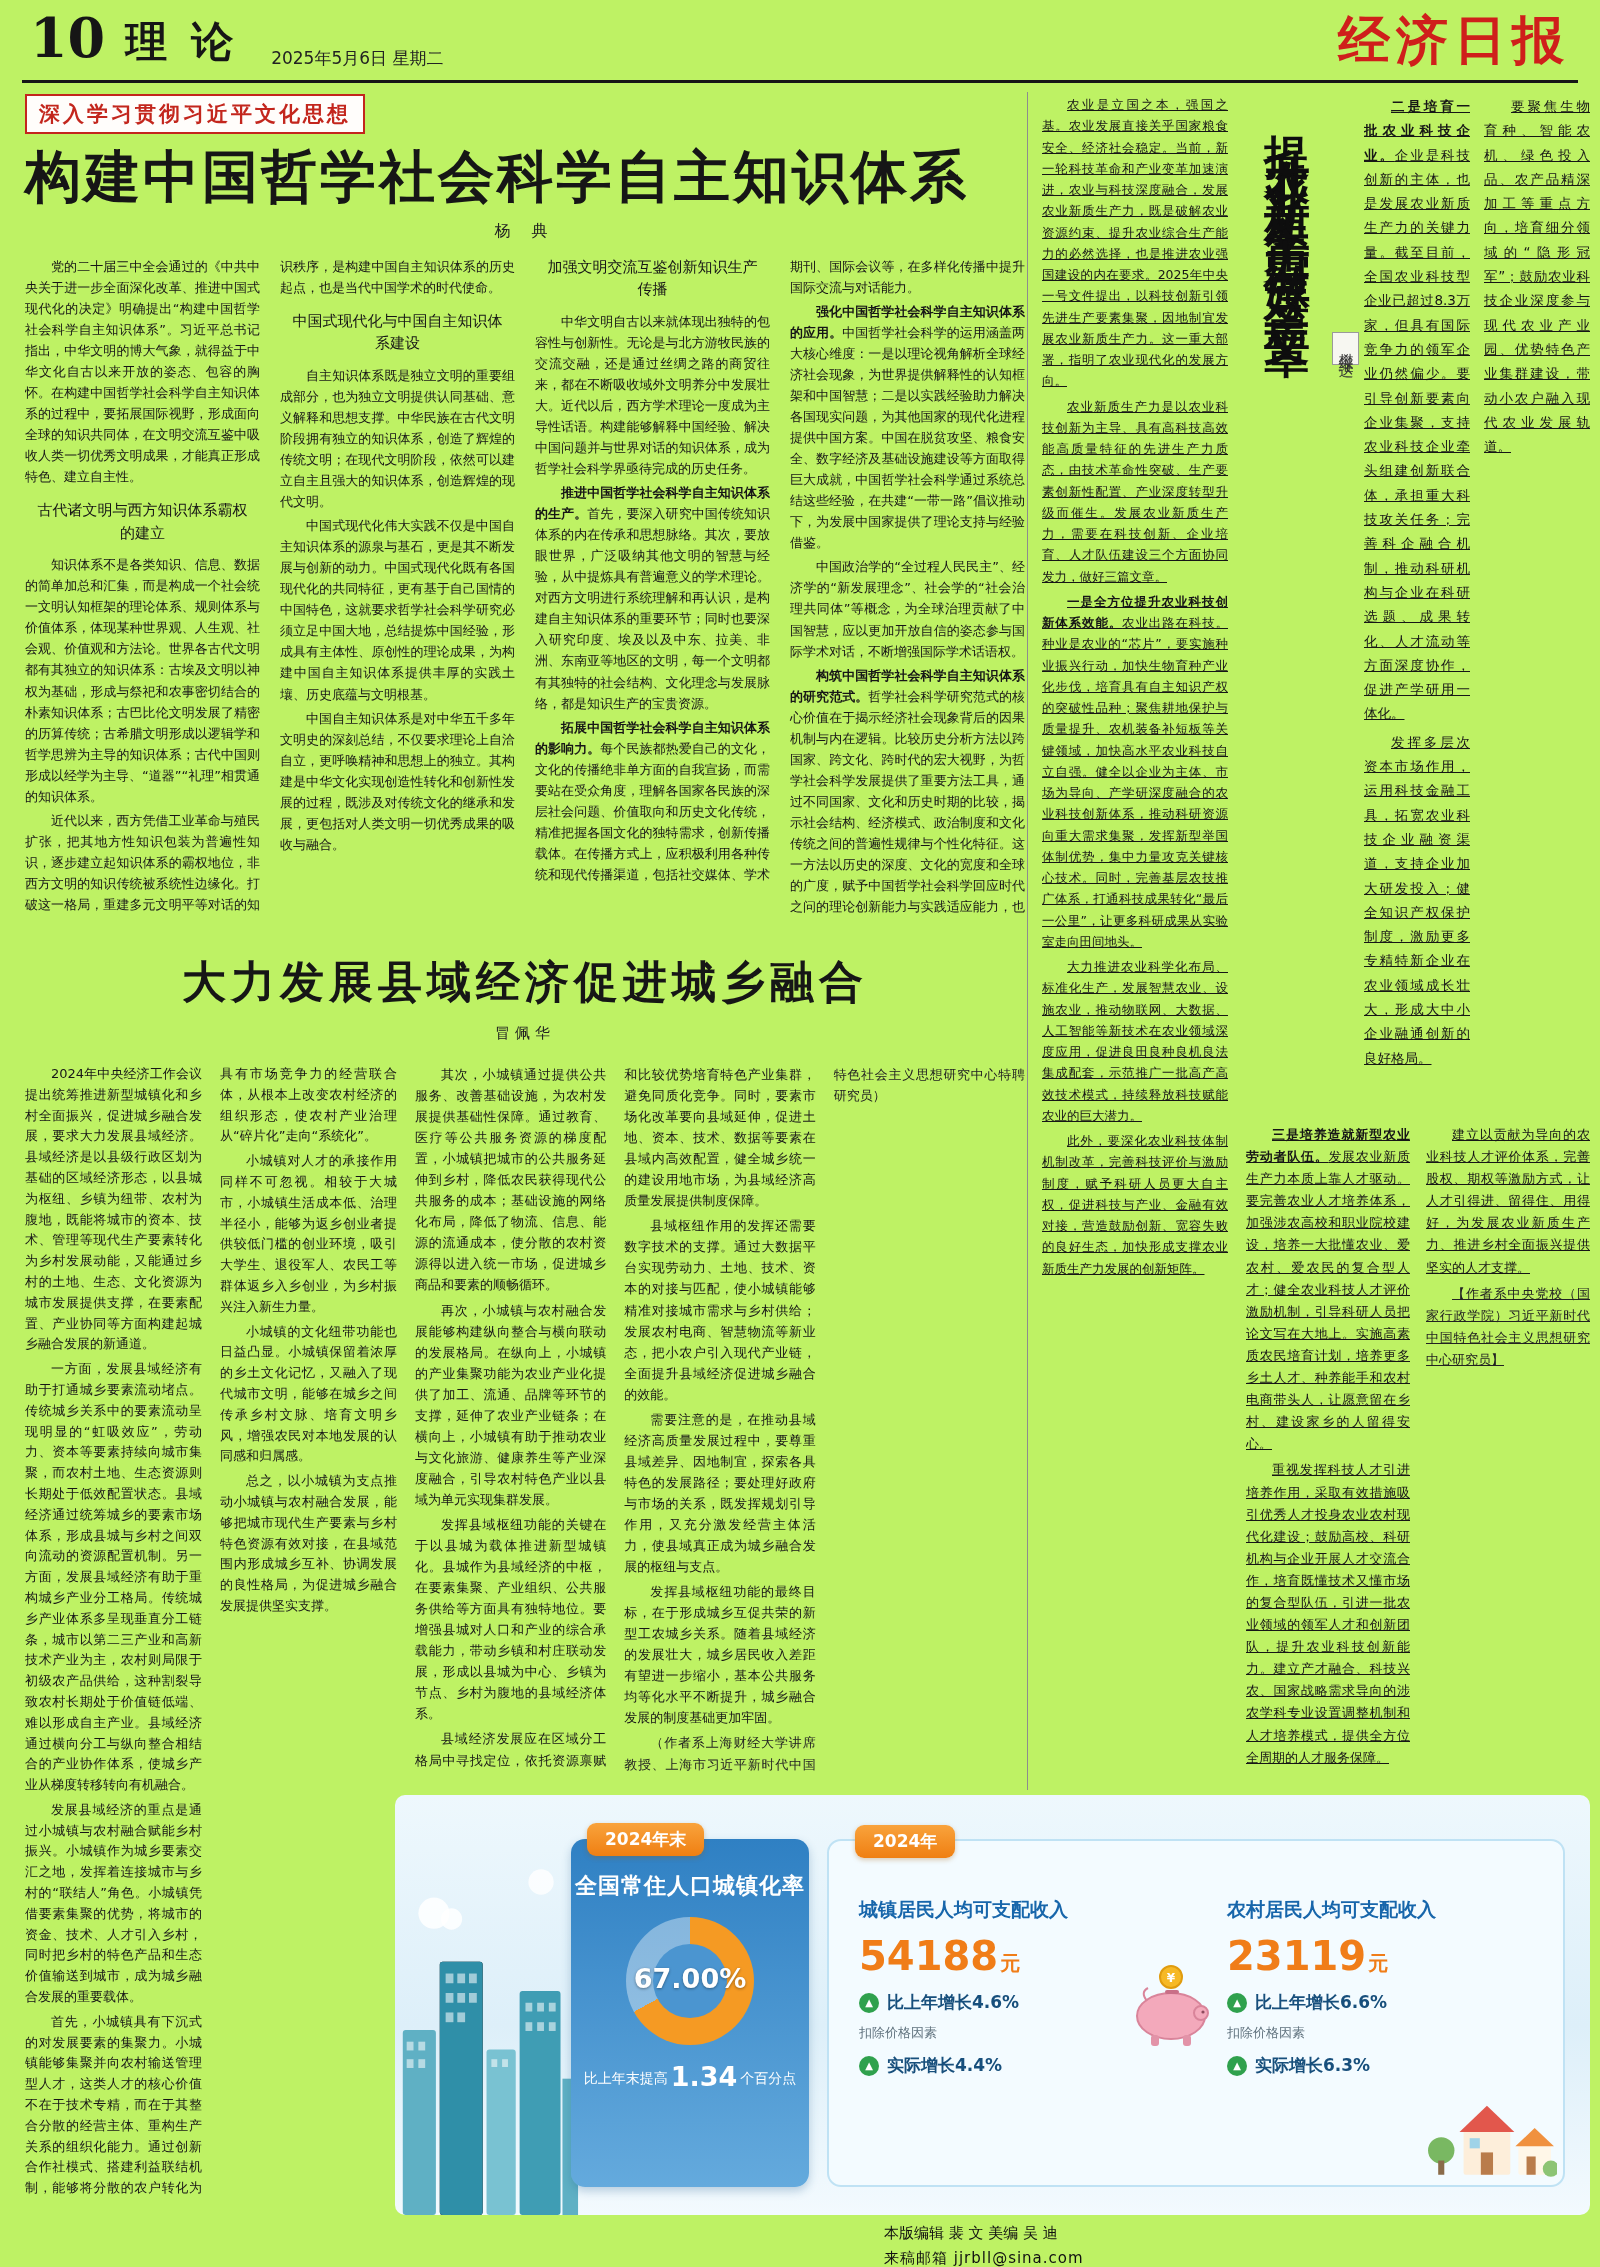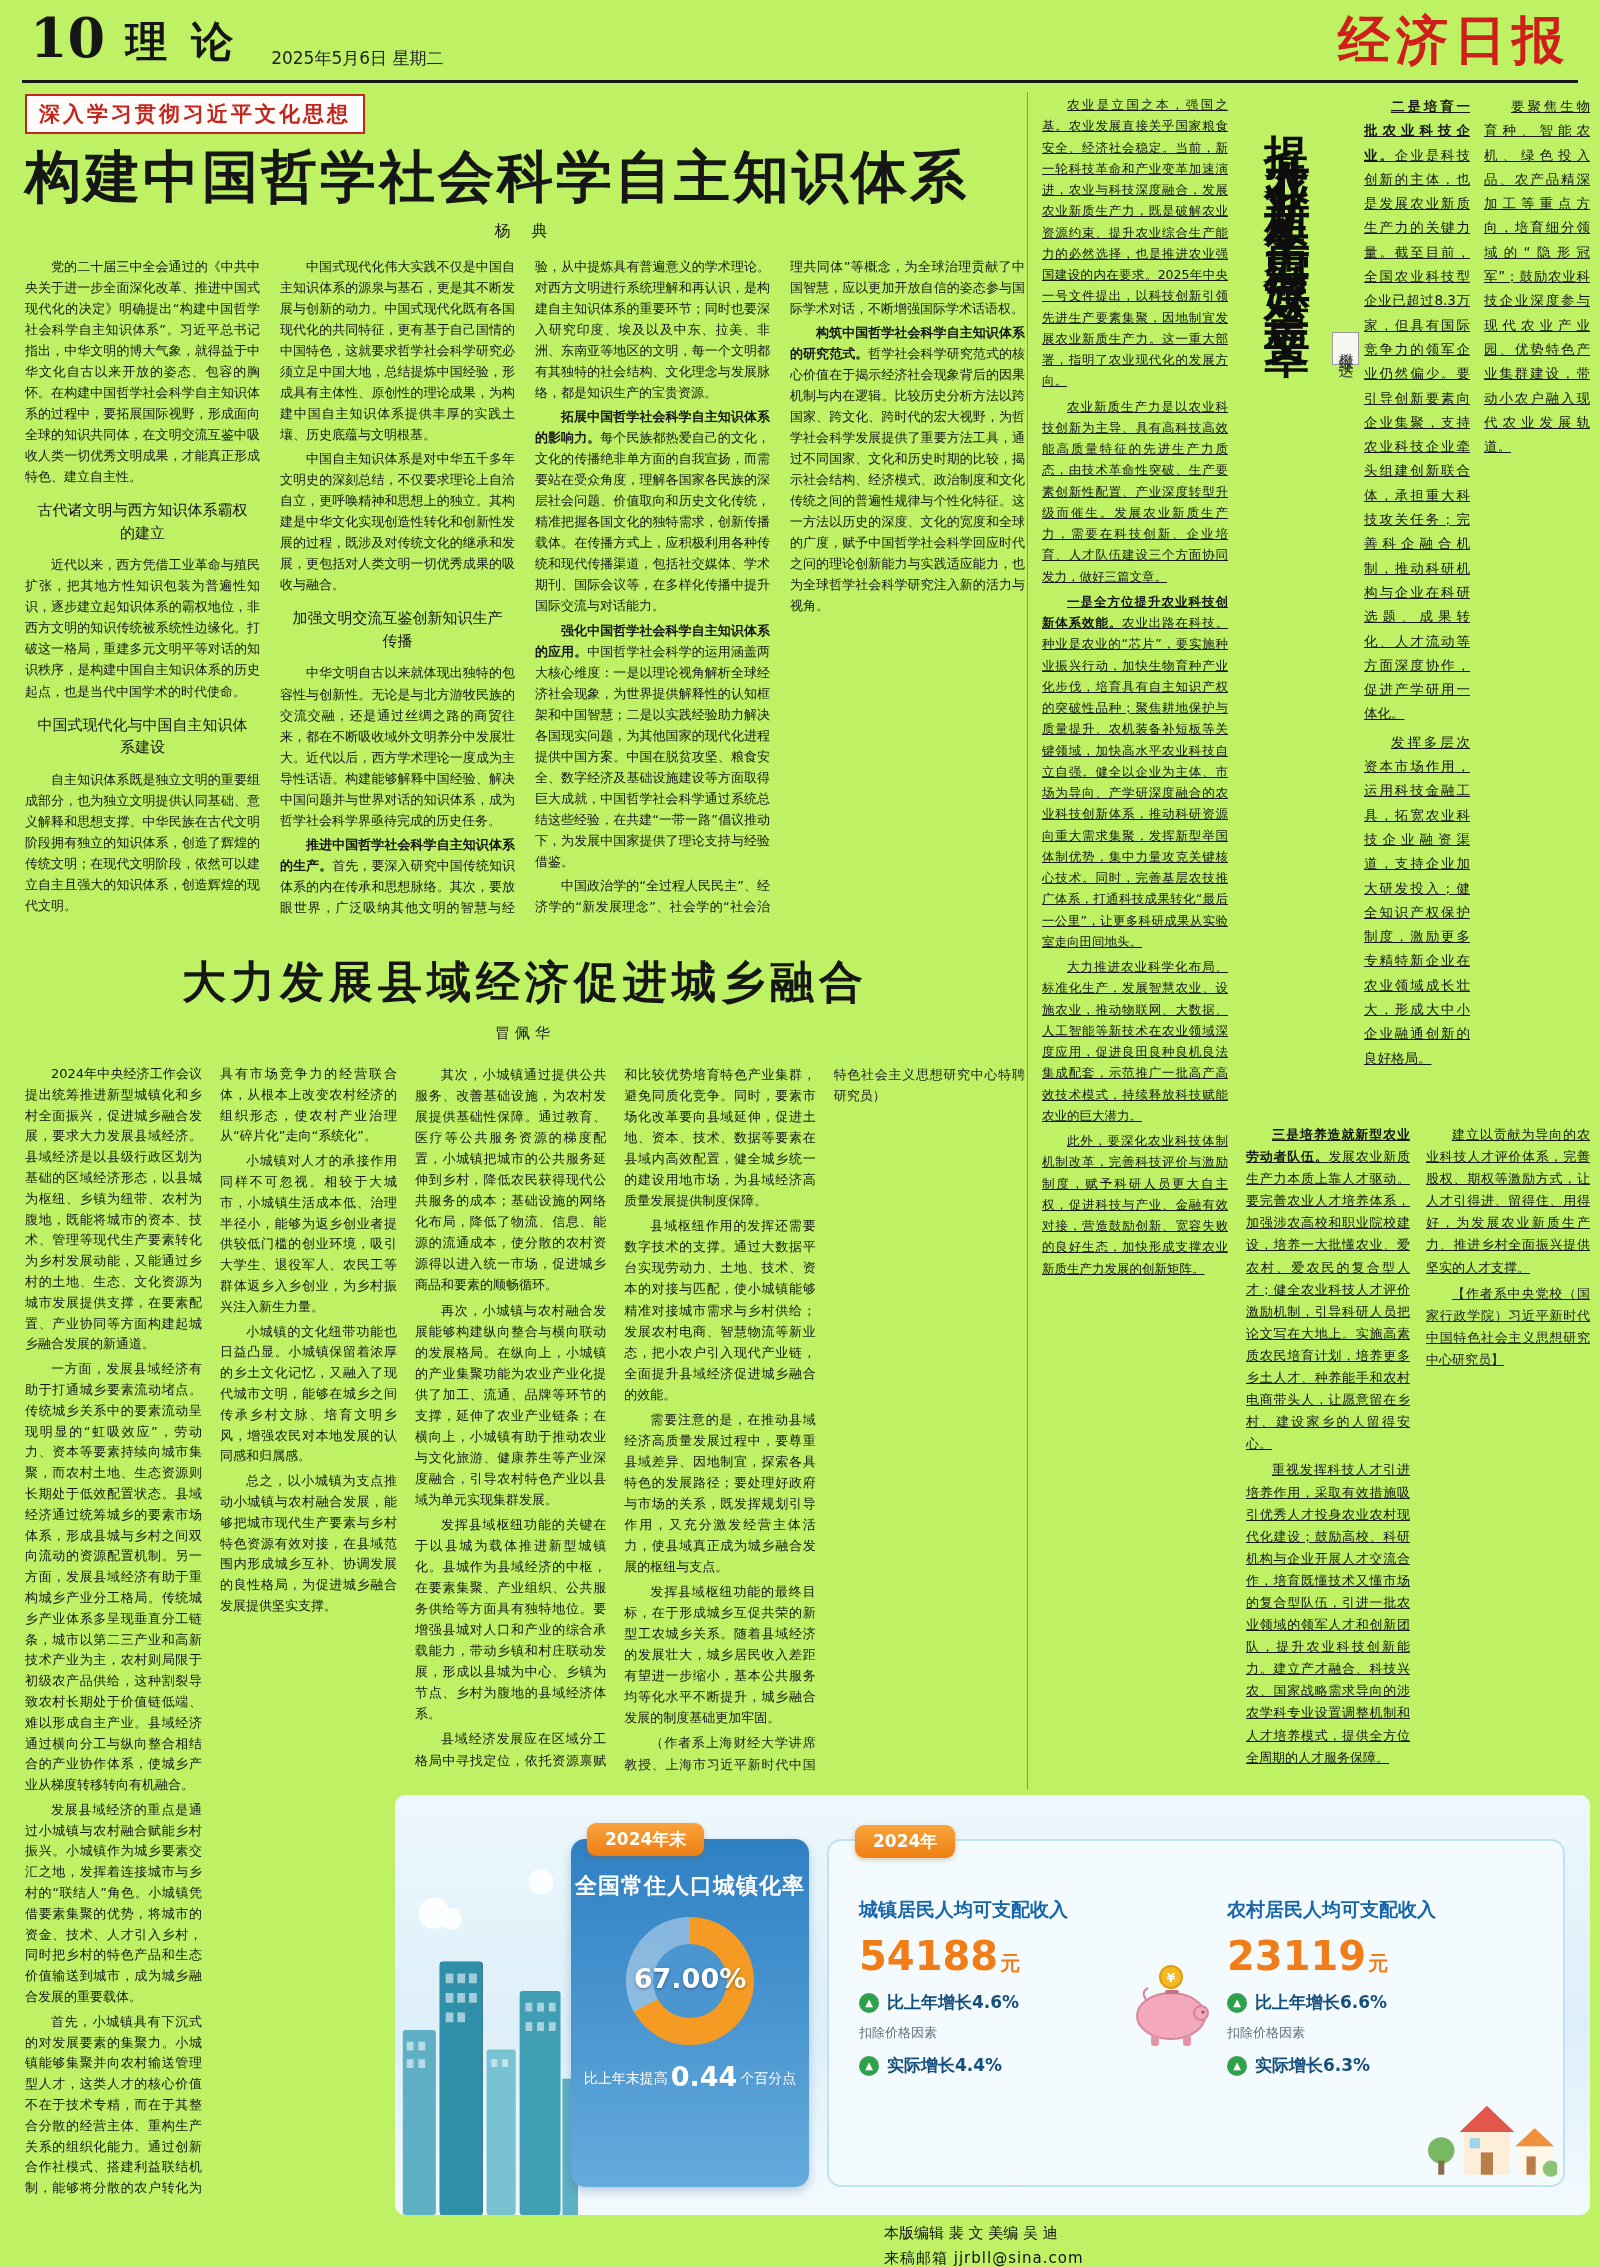--- a/index.html
+++ b/index.html
@@ -86,20 +86,21 @@
   </div>
   <div class="mast-rule"></div>
 
   <div class="lead-article">
     <div class="kicker">深入学习贯彻习近平文化思想</div>
     <h1 class="lead-title">构建中国哲学社会科学自主知识体系</h1>
     <div class="byline">杨 典</div>
     <div class="lead-body">
       <p>党的二十届三中全会通过的《中共中央关于进一步全面深化改革、推进中国式现代化的决定》明确提出“构建中国哲学社会科学自主知识体系”。习近平总书记指出，中华文明的博大气象，就得益于中华文化自古以来开放的姿态、包容的胸怀。在构建中国哲学社会科学自主知识体系的过程中，要拓展国际视野，形成面向全球的知识共同体，在文明交流互鉴中吸收人类一切优秀文明成果，才能真正形成特色、建立自主性。</p>
       <h3 class="subhead">古代诸文明与西方知识体系霸权的建立</h3>
+      <p>知识体系不是各类知识、信息、数据的简单加总和汇集，而是构成一个社会统一文明认知框架的理论体系、规则体系与价值体系，体现某种世界观、人生观、社会观、价值观和方法论。世界各古代文明都有其独立的知识体系：古埃及文明以神权为基础，形成与祭祀和农事密切结合的朴素知识体系；古巴比伦文明发展了精密的历算传统；古希腊文明形成以逻辑学和哲学思辨为主导的知识体系；古代中国则形成以经学为主导、“道器”“礼理”相贯通的知识体系。</p>
       <p>近代以来，西方凭借工业革命与殖民扩张，把其地方性知识包装为普遍性知识，逐步建立起知识体系的霸权地位，非西方文明的知识传统被系统性边缘化。打破这一格局，重建多元文明平等对话的知识秩序，是构建中国自主知识体系的历史起点，也是当代中国学术的时代使命。</p>
       <h3 class="subhead">中国式现代化与中国自主知识体系建设</h3>
       <p>自主知识体系既是独立文明的重要组成部分，也为独立文明提供认同基础、意义解释和思想支撑。中华民族在古代文明阶段拥有独立的知识体系，创造了辉煌的传统文明；在现代文明阶段，依然可以建立自主且强大的知识体系，创造辉煌的现代文明。</p>
       <p>中国式现代化伟大实践不仅是中国自主知识体系的源泉与基石，更是其不断发展与创新的动力。中国式现代化既有各国现代化的共同特征，更有基于自己国情的中国特色，这就要求哲学社会科学研究必须立足中国大地，总结提炼中国经验，形成具有主体性、原创性的理论成果，为构建中国自主知识体系提供丰厚的实践土壤、历史底蕴与文明根基。</p>
       <p>中国自主知识体系是对中华五千多年文明史的深刻总结，不仅要求理论上自洽自立，更呼唤精神和思想上的独立。其构建是中华文化实现创造性转化和创新性发展的过程，既涉及对传统文化的继承和发展，更包括对人类文明一切优秀成果的吸收与融合。</p>
       <h3 class="subhead">加强文明交流互鉴创新知识生产传播</h3>
       <p>中华文明自古以来就体现出独特的包容性与创新性。无论是与北方游牧民族的交流交融，还是通过丝绸之路的商贸往来，都在不断吸收域外文明养分中发展壮大。近代以后，西方学术理论一度成为主导性话语。构建能够解释中国经验、解决中国问题并与世界对话的知识体系，成为哲学社会科学界亟待完成的历史任务。</p>
       <p><b class="plead">推进中国哲学社会科学自主知识体系的生产。</b><span>首先，要深入研究中国传统知识体系的内在传承和思想脉络。其次，要放眼世界，广泛吸纳其他文明的智慧与经验，从中提炼具有普遍意义的学术理论。对西方文明进行系统理解和再认识，是构建自主知识体系的重要环节；同时也要深入研究印度、埃及以及中东、拉美、非洲、东南亚等地区的文明，每一个文明都有其独特的社会结构、文化理念与发展脉络，都是知识生产的宝贵资源。</span></p>
       <p><b class="plead">拓展中国哲学社会科学自主知识体系的影响力。</b><span>每个民族都热爱自己的文化，文化的传播绝非单方面的自我宣扬，而需要站在受众角度，理解各国家各民族的深层社会问题、价值取向和历史文化传统，精准把握各国文化的独特需求，创新传播载体。在传播方式上，应积极利用各种传统和现代传播渠道，包括社交媒体、学术期刊、国际会议等，在多样化传播中提升国际交流与对话能力。</span></p>
       <p><b class="plead">强化中国哲学社会科学自主知识体系的应用。</b><span>中国哲学社会科学的运用涵盖两大核心维度：一是以理论视角解析全球经济社会现象，为世界提供解释性的认知框架和中国智慧；二是以实践经验助力解决各国现实问题，为其他国家的现代化进程提供中国方案。中国在脱贫攻坚、粮食安全、数字经济及基础设施建设等方面取得巨大成就，中国哲学社会科学通过系统总结这些经验，在共建“一带一路”倡议推动下，为发展中国家提供了理论支持与经验借鉴。</span></p>
@@ -195,21 +196,21 @@
 
     <div class="urban-panel">
       <div class="badge urban-badge">2024年末</div>
       <div class="urban-title">全国常住人口城镇化率</div>
       <div class="donut-wrap">
         <div class="donut"></div>
         <div class="donut-hole"></div>
         <div class="rate">67.00%</div>
       </div>
       <div class="urban-note">
-        <span>比上年末提高</span><span class="big">0.44</span><span>个百分点</span>
+        <span>比上年末提高</span><span class="big">1.34</span><span>个百分点</span>
       </div>
     </div>
 
     <div class="income-panel">
       <div class="badge income-badge">2024年</div>
 
       <div class="stat stat-urban">
         <div class="stat-title">城镇居民人均可支配收入</div>
         <div class="stat-value"><span>54188</span><span class="unit">元</span></div>
         <div class="grow-row">

